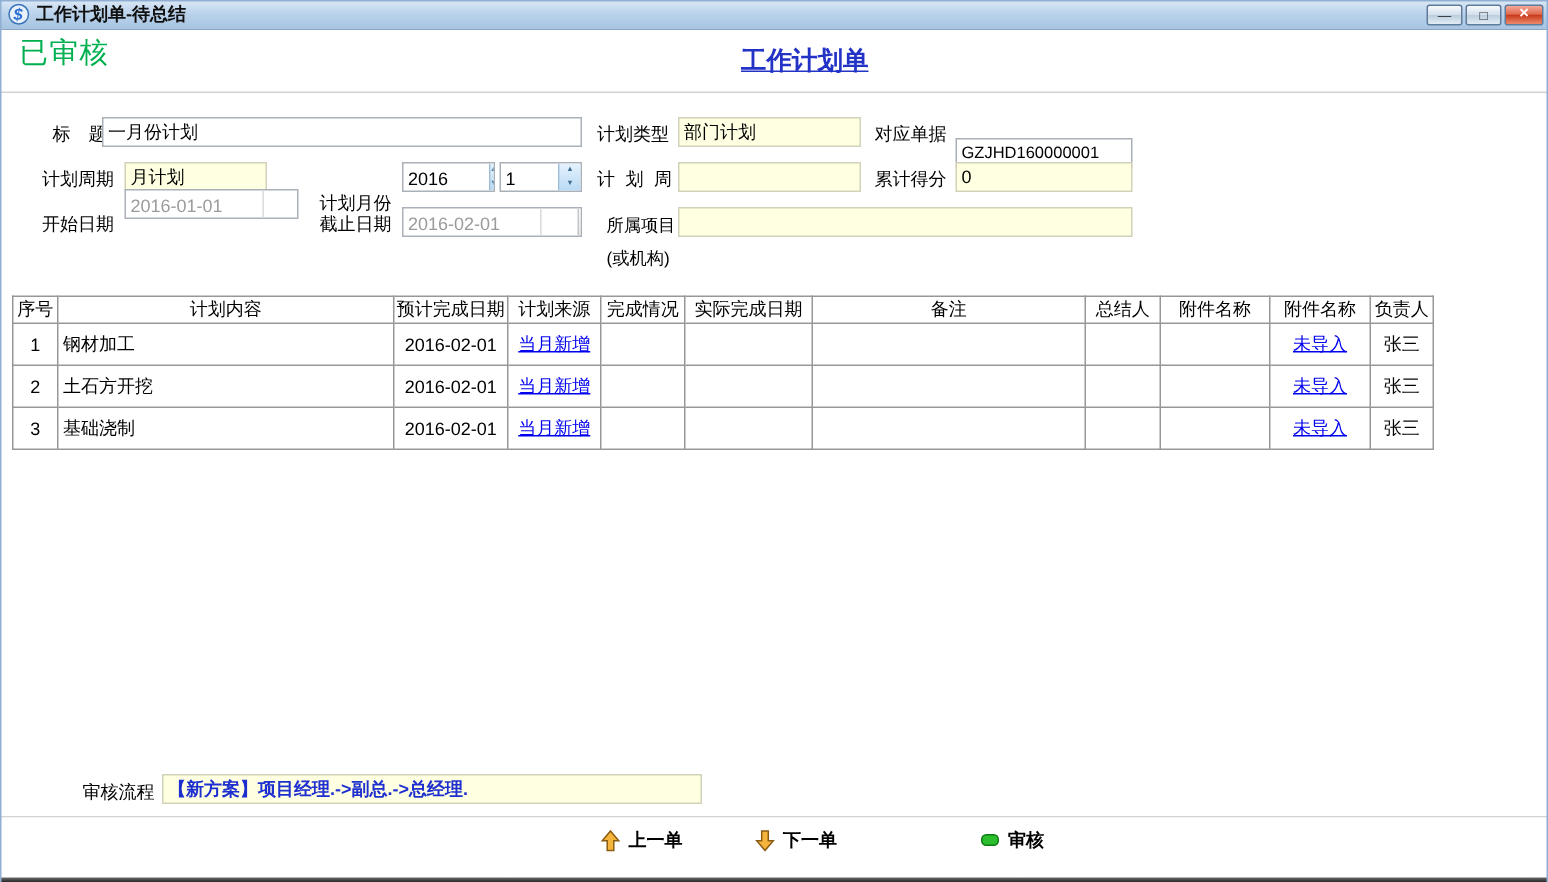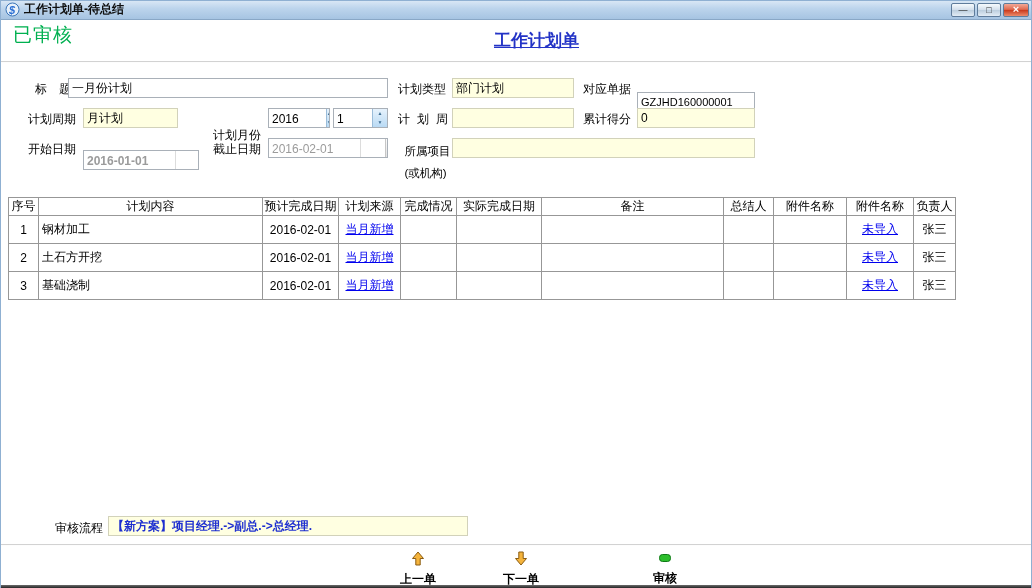--- a/index.html
+++ b/index.html
@@ -51,21 +51,21 @@
   .plan-table th, .plan-table td { border:1px solid #979797; font-size:12px; font-weight:normal;
     padding:0 3px; overflow:hidden; white-space:nowrap; background:#fff; }
   .plan-table th { height:15px; text-align:center; padding:0 1px; }
   .plan-table td { height:28px; vertical-align:middle; }
   .plan-table td.c { text-align:center; }
   .cell-link { text-decoration:underline; cursor:pointer; }
 
   
   .flow-text { font-weight:bold; color:#1E2FD0; }
   .act-btn { position:absolute; top:551px; height:18px; display:flex; align-items:center; gap:5px;
-    font-weight:bold; font-size:12px; cursor:pointer;flex-direction:column; }
+    font-weight:bold; font-size:12px; cursor:pointer; }
   .act-icon { display:flex; align-items:center; }
 </style>
 </head>
 <body>
 
 <div class="frame"></div>
 <div class="bottom-edge"></div>
 
 <div class="titlebar">
   <svg class="app-icon" viewBox="0 0 15 15">
@@ -112,21 +112,21 @@
   </span>
 </div>
 
 <div class="lbl spread" style="left:398px;top:111px;">计划周</div>
 <div class="field yellow" style="left:452px;top:108px;width:122px;"></div>
 
 <div class="lbl" style="left:583px;top:111px;">累计得分</div>
 <div class="field yellow" style="left:637px;top:108px;width:118px;">0</div>
 
 <div class="lbl" style="left:28px;top:141px;">开始日期</div>
-<div class="field flex" style="left:83px;top:150px;width:116px;font-weight:bold;">
+<div class="field flex" style="left:83px;top:126px;width:116px;">
   <span class="date-value">2016-01-01</span>
   <span class="date-pad"></span>
   <span class="date-drop">▼</span>
 </div>
 
 <div class="lbl" style="left:213px;top:141px;">截止日期</div>
 <div class="field flex" style="left:268px;top:138px;width:120px;">
   <span class="date-value">2016-02-01</span>
   <span class="date-pad"></span>
   <span class="date-drop">▼</span>

